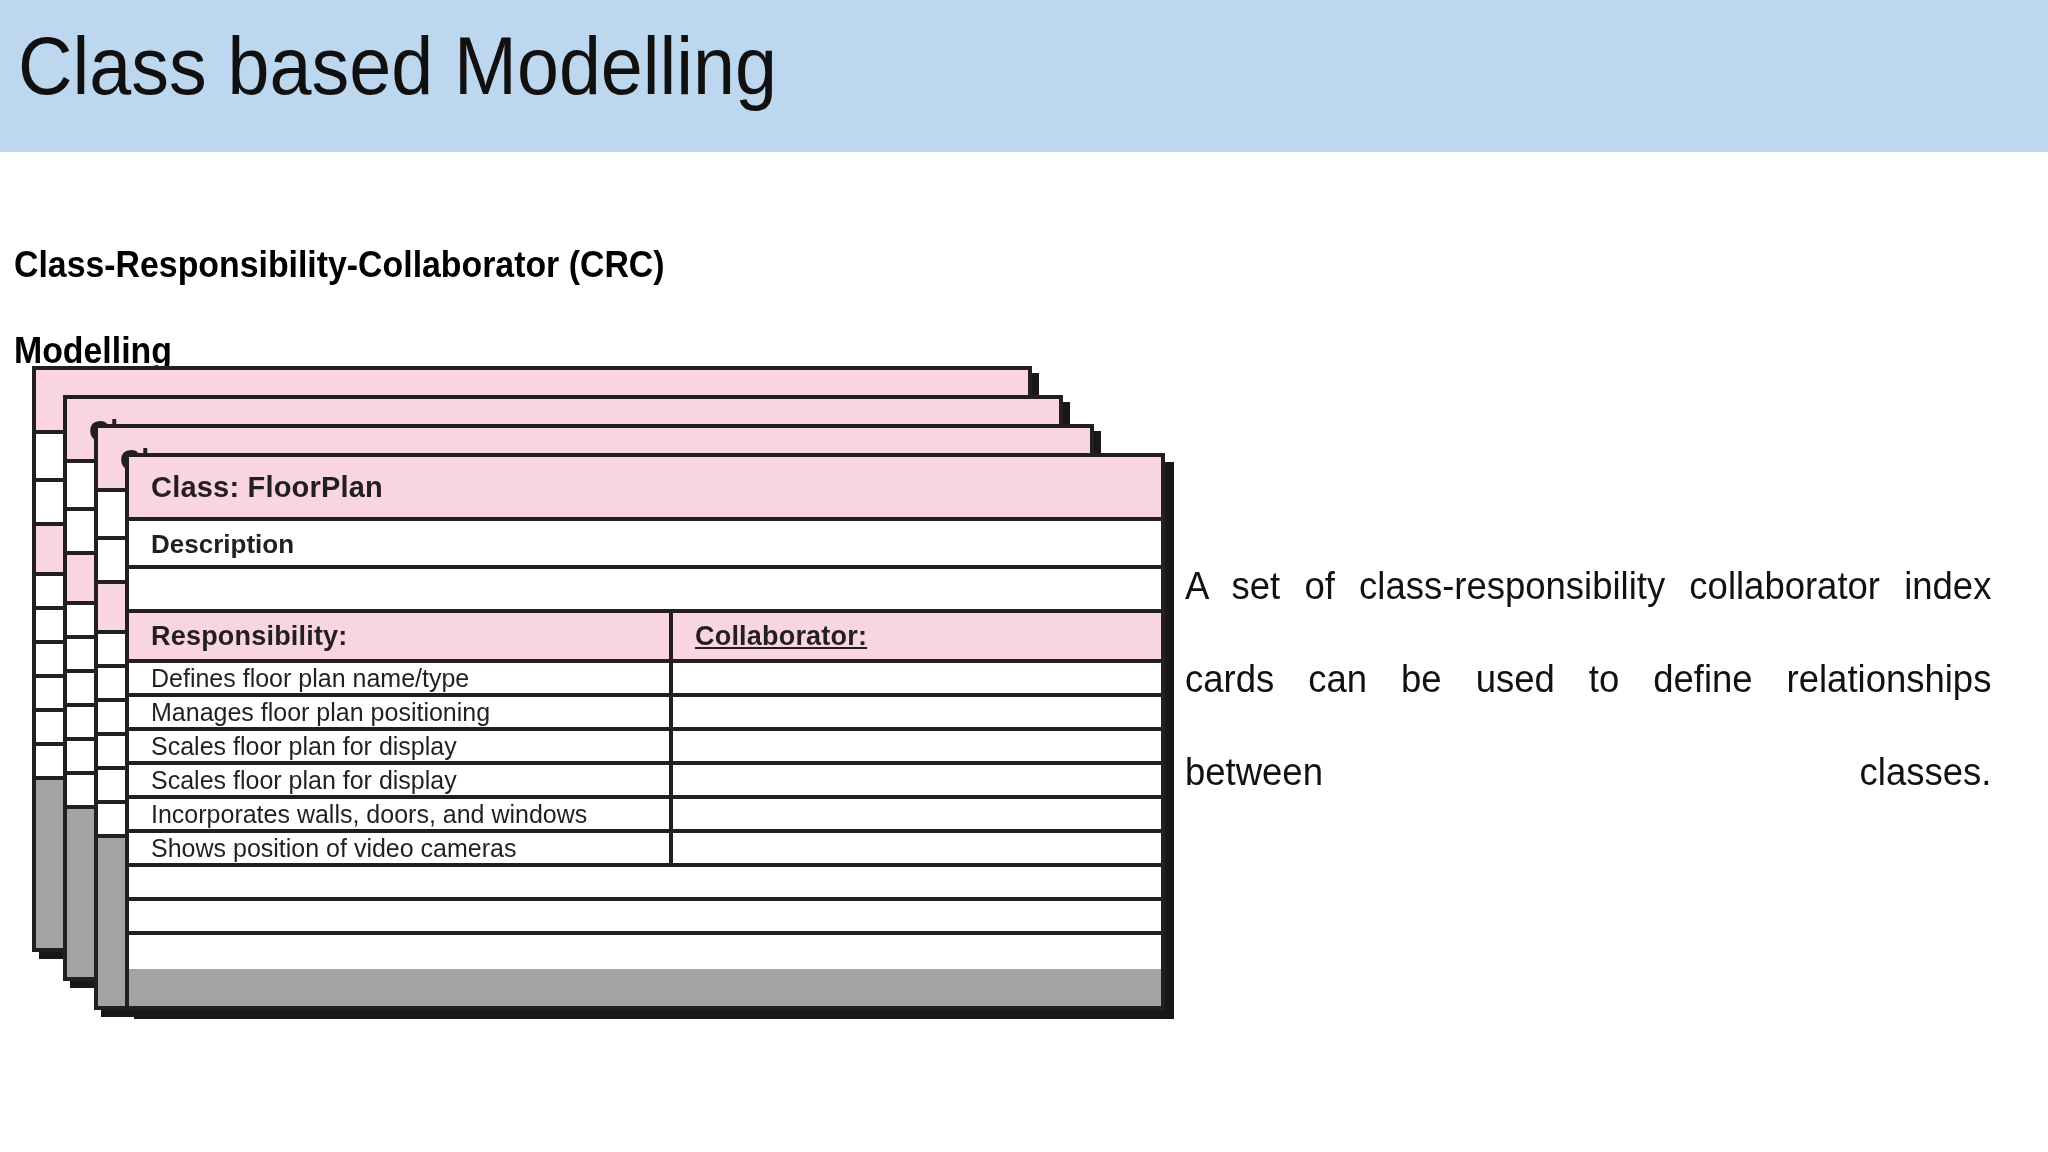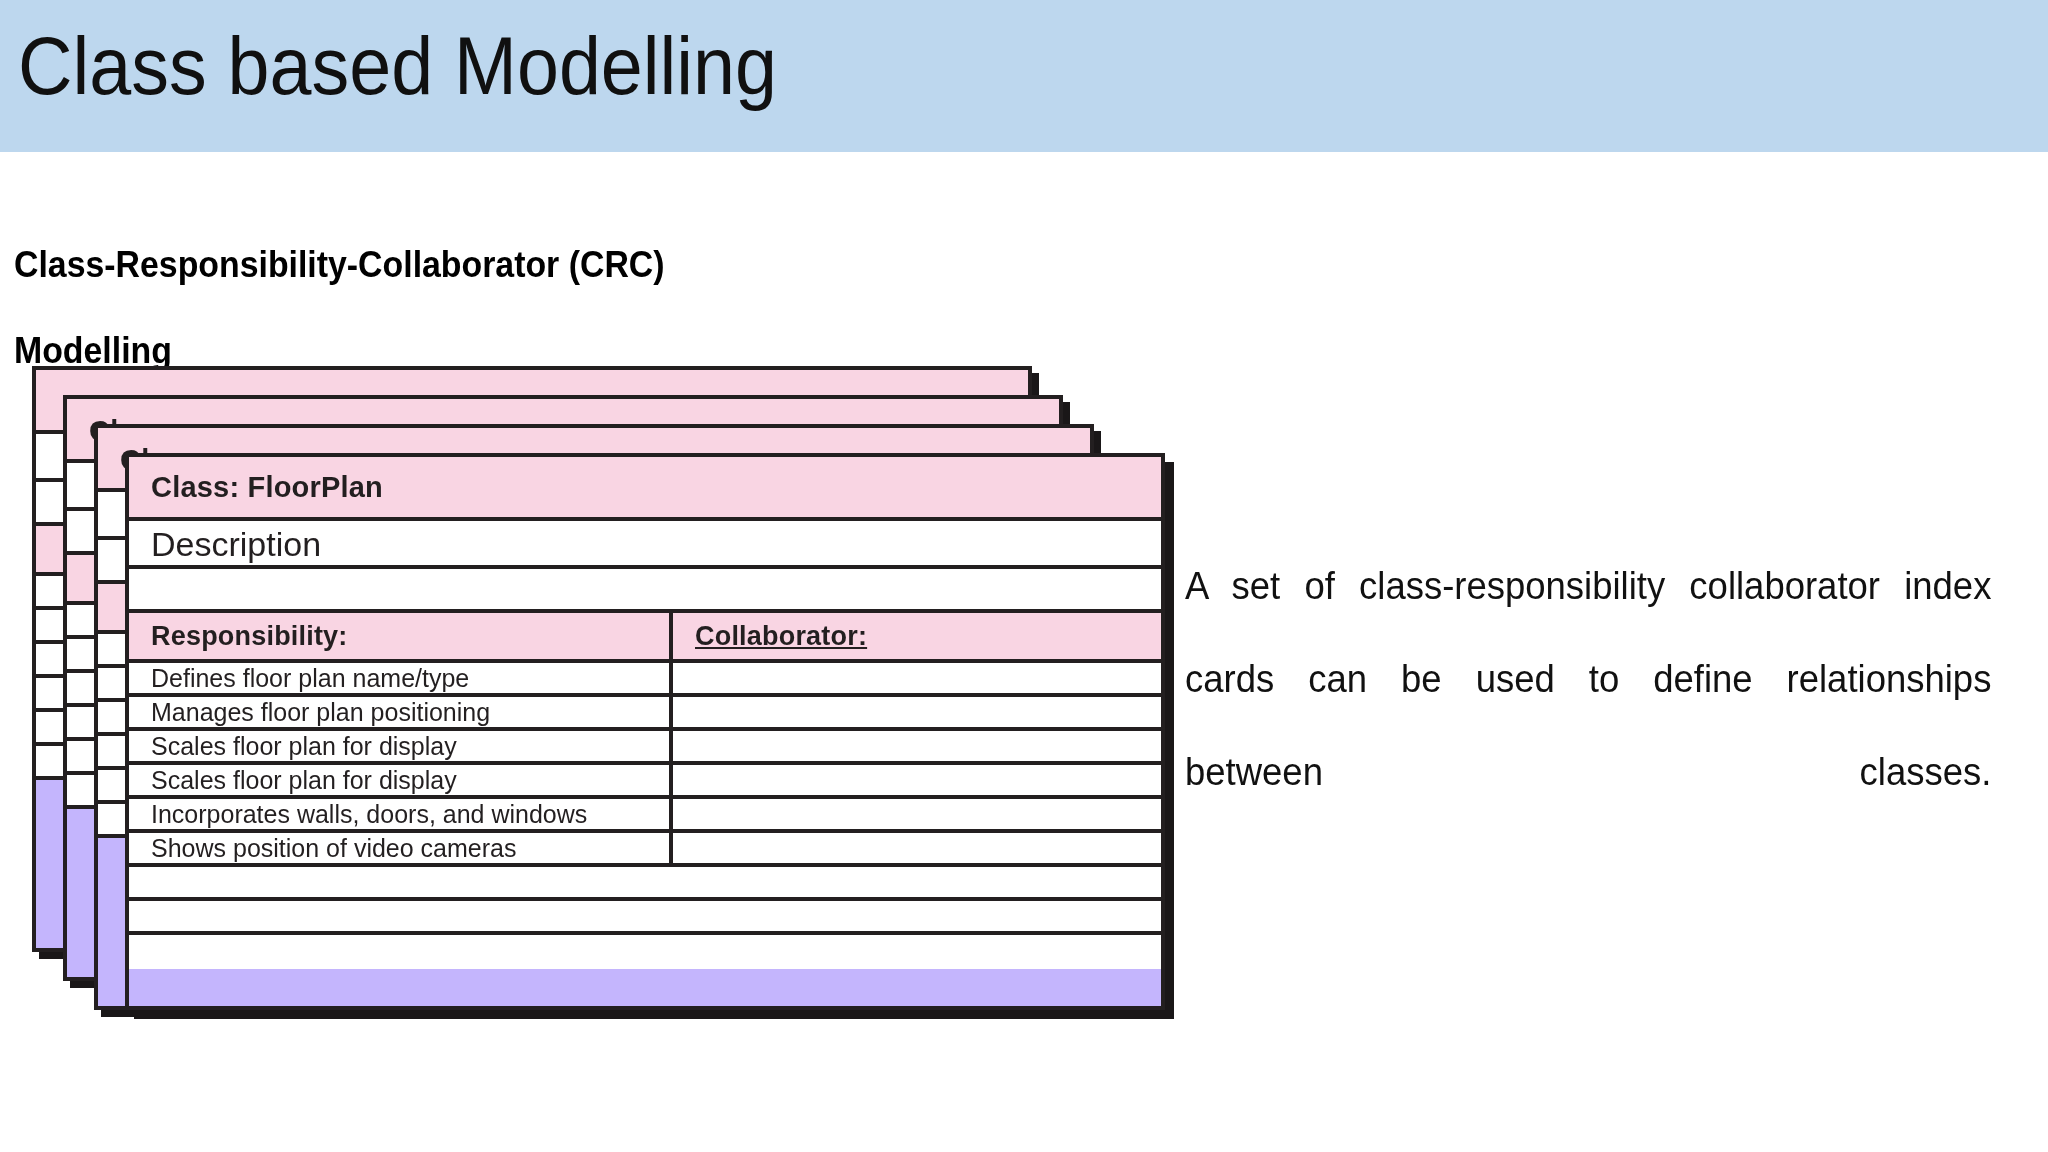--- a/index.html
+++ b/index.html
@@ -60,21 +60,21 @@
   
   .card-stack {
     position: absolute;
     left: 32px;
     top: 366px;
     width: 1160px;
     height: 680px;
   }
   .crc-card {
     position: absolute;
-    background: #c4b5fd;
+    background: #a3a3a3;
     border: 4px solid #231f20;
     box-shadow: 7px 7px 0 0 #1a1718;
     box-sizing: border-box;
   }
   .crc-card.back {
     width: 1000px;
     height: 586px;
   }
   .bg1 { left: 0px;  top: 0px;  }
   .bg2 { left: 31px; top: 29px; }
@@ -104,22 +104,22 @@
     padding-left: 22px;
     font-size: 29px;
     font-weight: 700;
     color: #231f20;
     letter-spacing: 0.2px;
   }
   .desc-row {
     height: 48px;
     line-height: 46px;
     padding-left: 22px;
-    font-size: 34px;
-    font-weight: 400;
+    font-size: 26px;
+    font-weight: 700;
     color: #231f20;
   }
   .gap-row {
     height: 44px;
   }
   .hdr-row {
     height: 50px;
     display: flex;
   }
   .hdr-cell {

